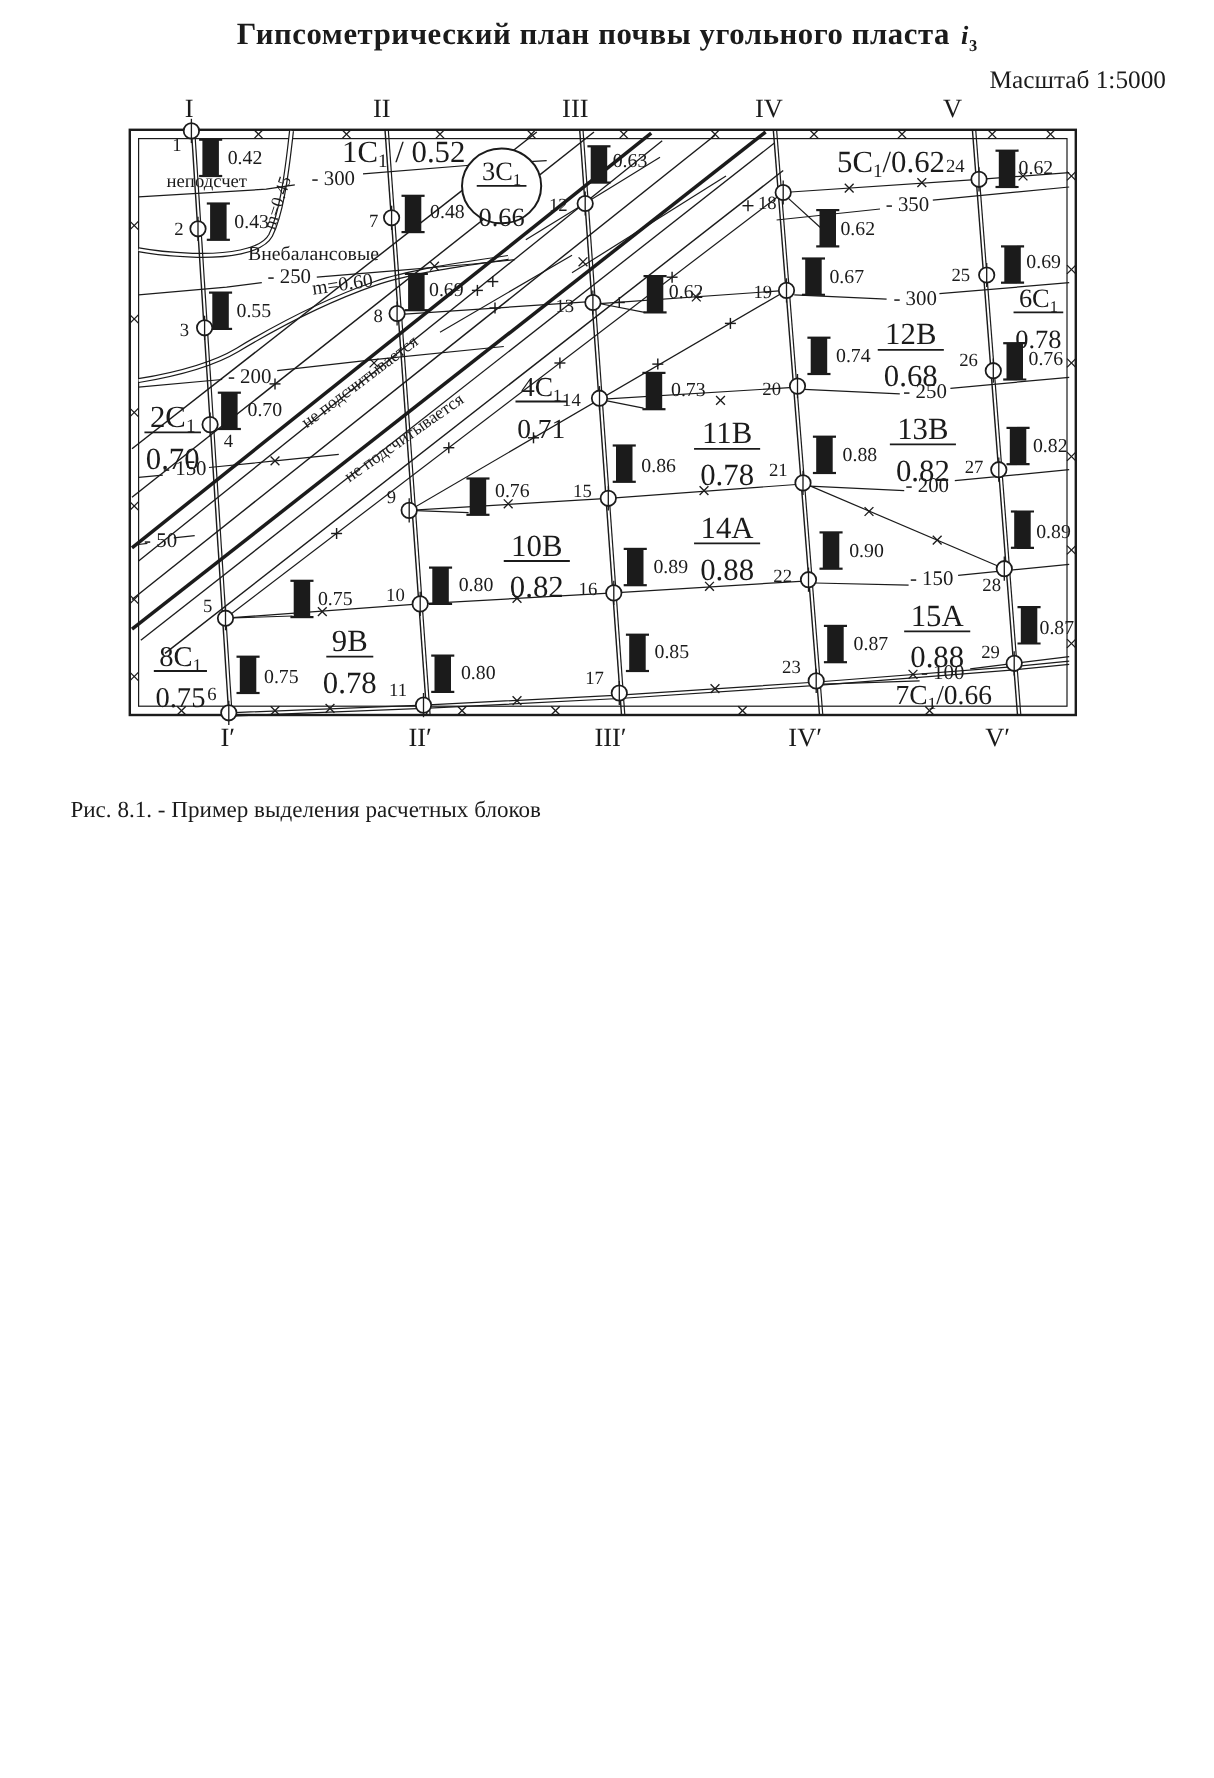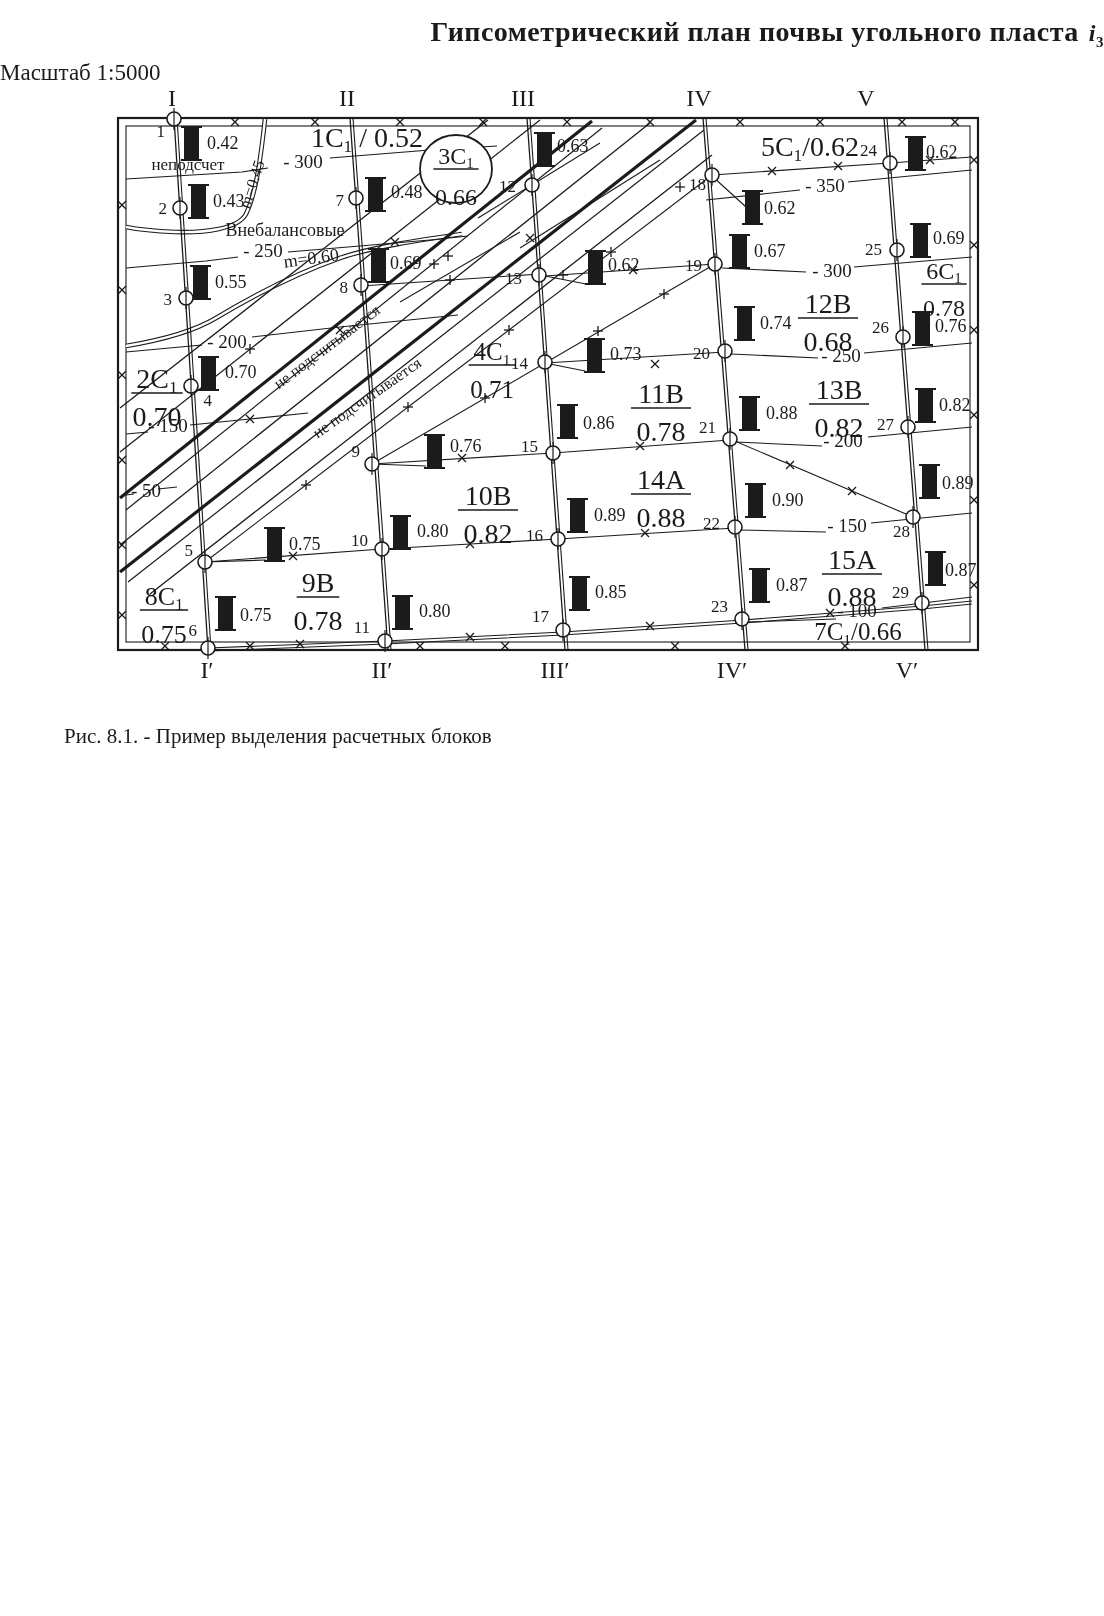--- a/index.html
+++ b/index.html
@@ -1,23 +1,23 @@
 <!DOCTYPE html>
 <html><head>
 <meta charset="utf-8">
 <style>
   html,body{margin:0;padding:0;background:#e8e8e8;}
   .page{position:relative;width:1104px;height:1616px;background:#ffffff;margin:0 auto;
         font-family:"Liberation Serif", serif;color:#1b1b1b;overflow:hidden;}
-  .title{position:absolute;left:0;top:16px;width:1104px;text-align:right;
+  .title{position:absolute;left:0;top:16px;width:1104px;text-align:center;
          font-size:28px;font-weight:bold;letter-spacing:.5px;}
   .title .seam{font-size:24px;margin-left:10px;}
   .title .seam .i{font-style:italic;}
   .title .seam .sub{font-size:15px;vertical-align:-6px;}
-  .subtitle{position:absolute;left:0;top:60px;width:1060px;text-align:left;font-size:23px;}
+  .subtitle{position:absolute;left:0;top:60px;width:1060px;text-align:right;font-size:23px;}
   .caption{position:absolute;left:64px;top:702px;font-size:21px;margin-top:22px;}
   svg#plan-svg{position:absolute;left:0;top:0;}
   svg text{fill:#1b1b1b;}
 </style>
 </head>
 <body>
 
 <div class="page">
   <div class="title">
     <span>Гипсометрический план  почвы угольного пласта</span><span class="seam"><span class="i">i</span><span class="sub">3</span></span>

